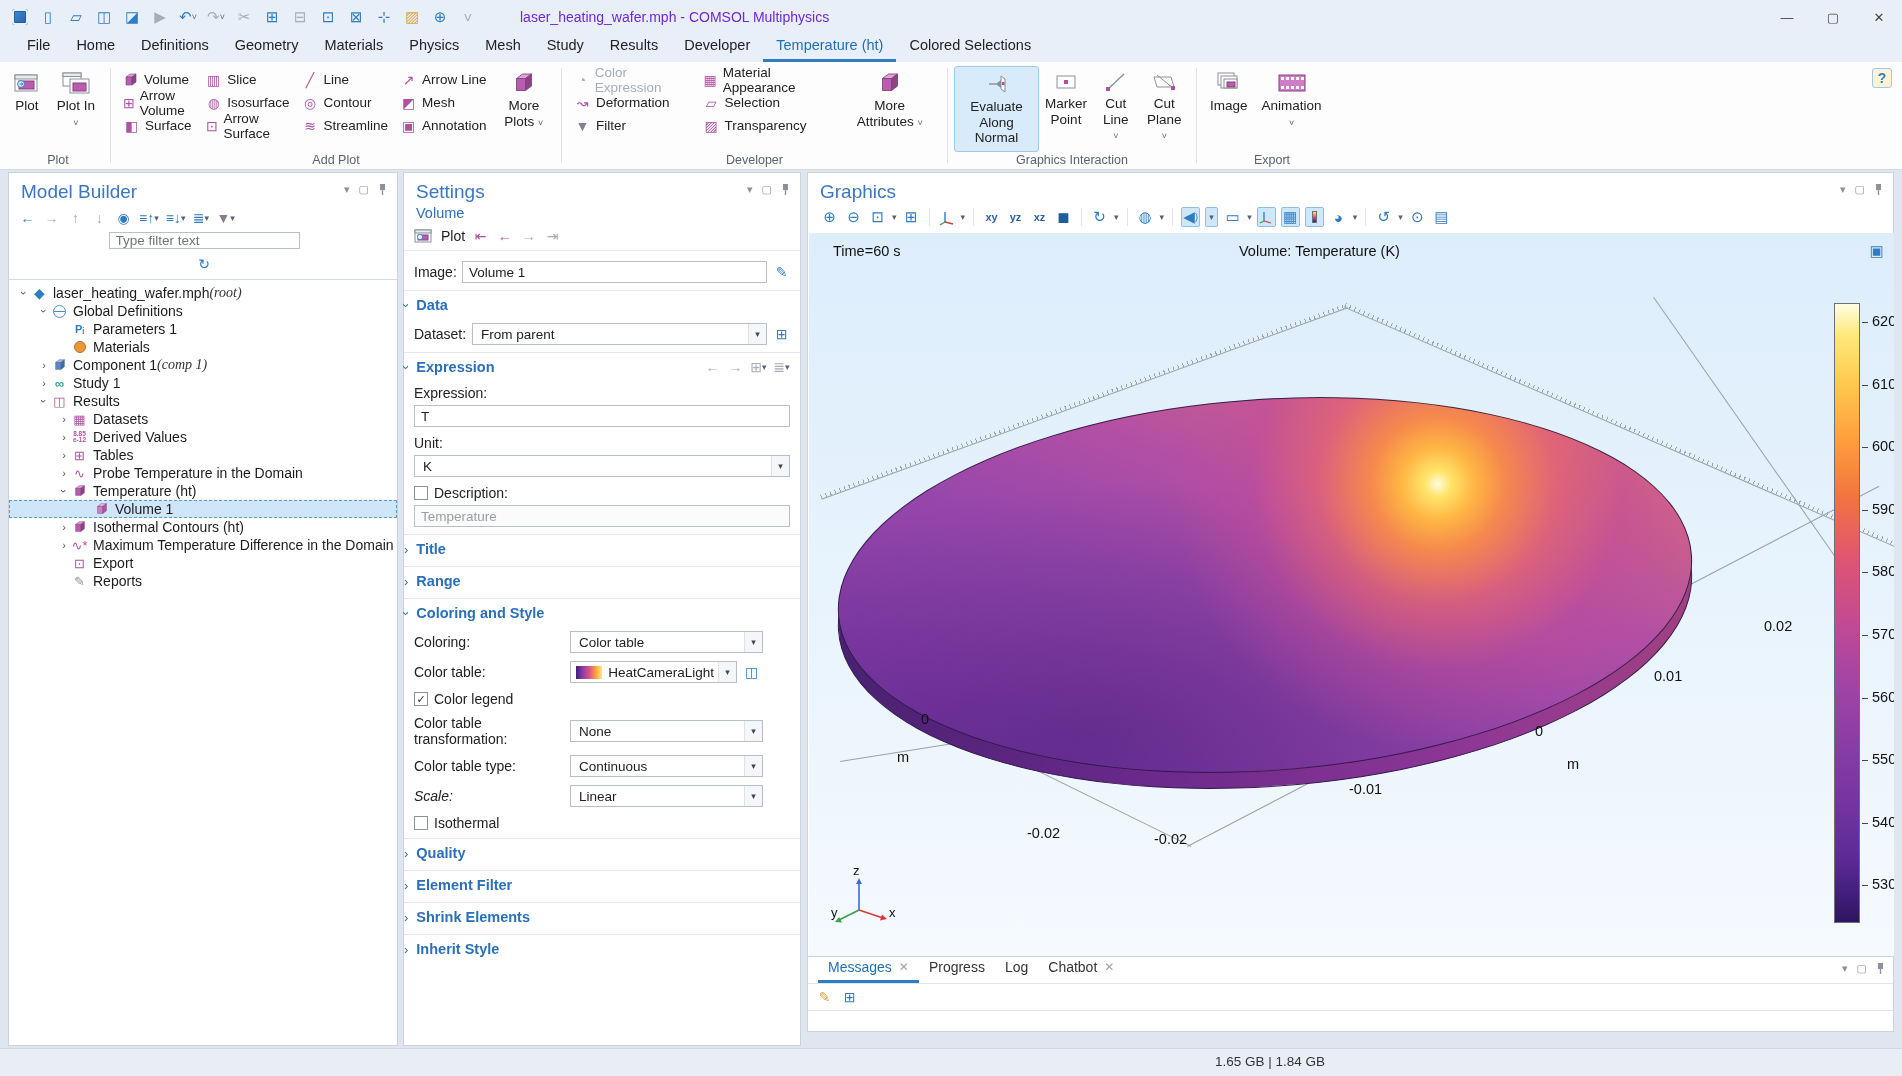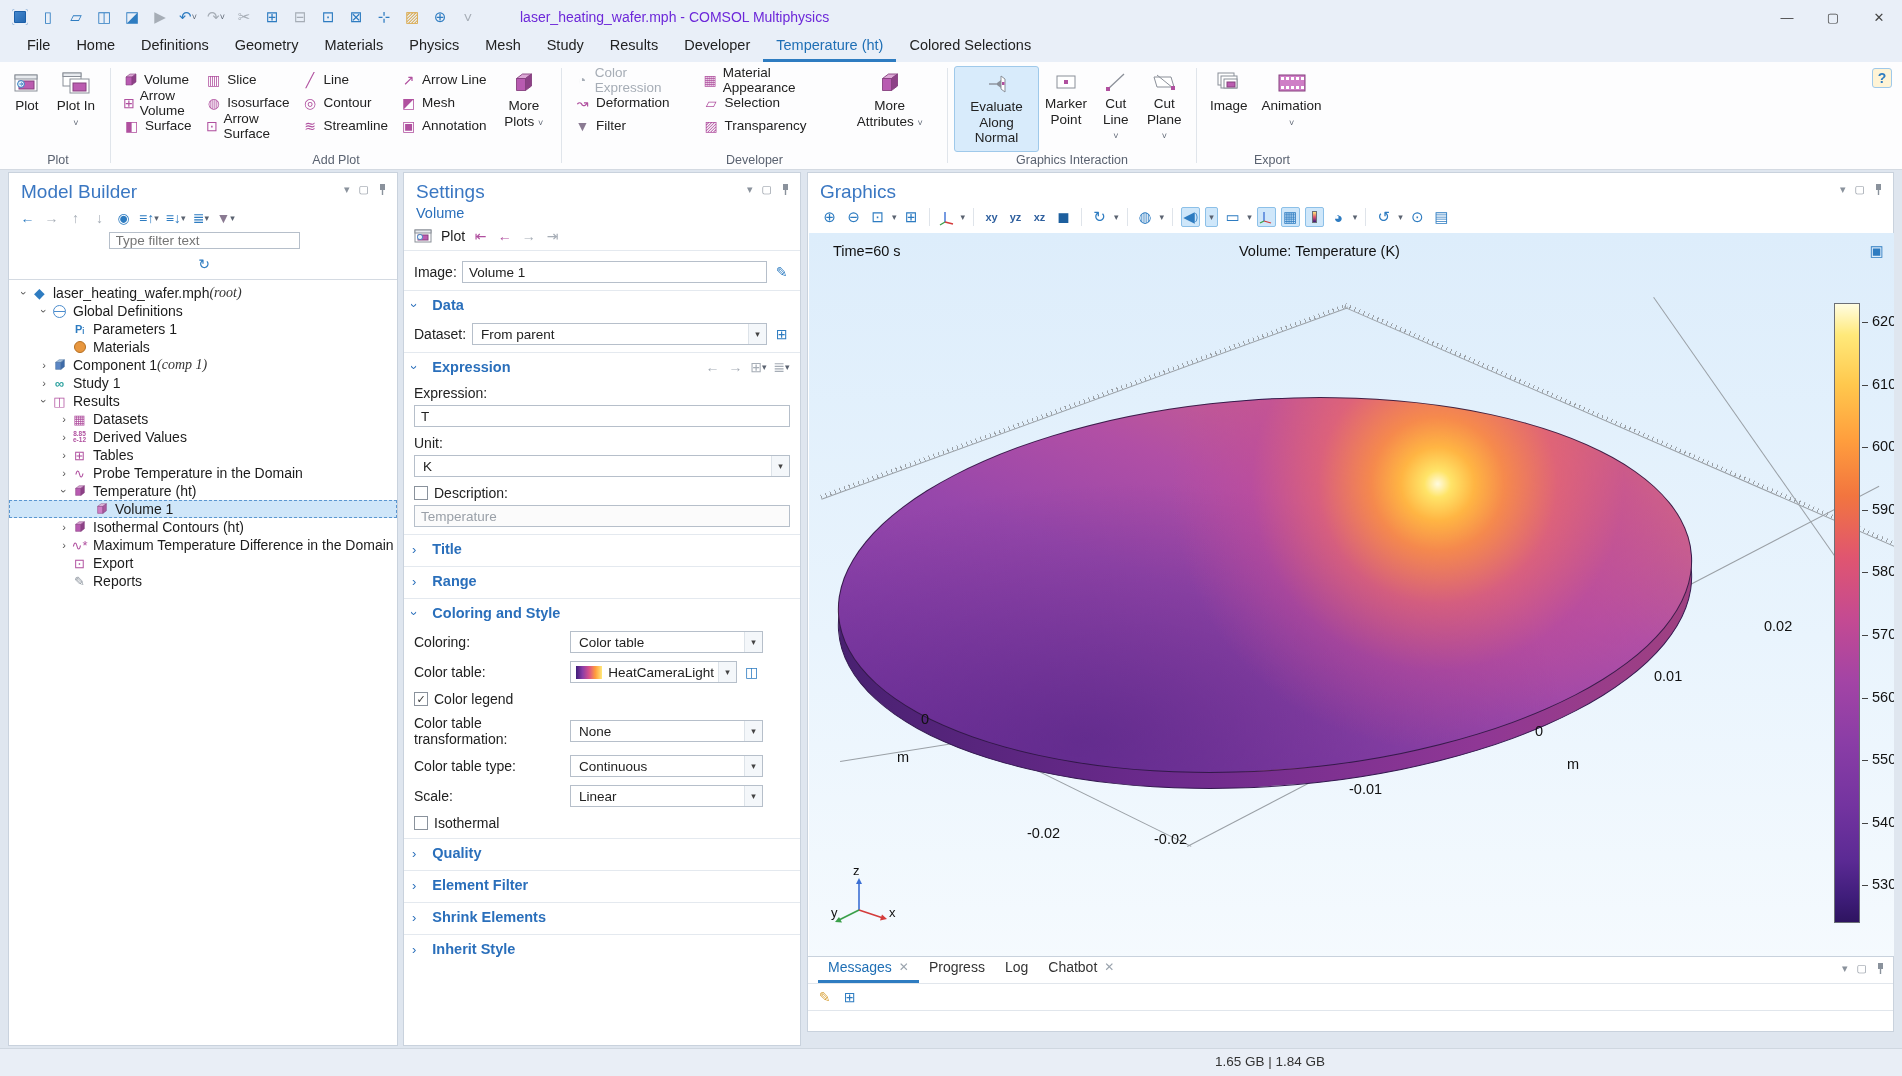--- a/index.html
+++ b/index.html
@@ -82,22 +82,22 @@
   
   .srow{display:flex;align-items:center;gap:6px;padding:4px 10px;}
   .scap{font-size:14px;color:#222;}
   .tin{height:22px;border:1px solid #b6bfca;font-size:13.5px;padding:0 6px;font-family:inherit;color:#222;background:#fff;}
   .tin:disabled{background:#fbfbfb;color:#9aa0a8;}
   .combo{position:relative;display:flex;align-items:center;height:22px;background:#fff;
          border:1px solid #b6bfca;font-size:13.5px;padding:0 22px 0 8px;color:#222;}
   .combo .arr{position:absolute;right:0;top:0;width:18px;height:20px;border-left:1px solid #dde3e9;
               background:#f4f7fa;display:flex;align-items:center;justify-content:center;
               font-size:9px;color:#444;}
-  .sec{display:flex;align-items:center;gap:16px;height:29px;border-top:1px solid #e4e9ef;
-       color:#2a6fbb;font-size:14.5px;font-weight:bold;padding-left:8px;margin-top:3px;position:relative;}
+  .sec{display:flex;align-items:center;gap:8px;height:29px;border-top:1px solid #e4e9ef;
+       color:#2a6fbb;font-size:14.5px;font-weight:bold;margin-top:3px;position:relative;}
   .sec .chv{font-size:13px;font-weight:normal;display:inline-block;}
   .chv.open{transform:rotate(90deg);}
   .cb{width:14px;height:14px;border:1px solid #8a929c;background:#fff;display:inline-flex;
       align-items:center;justify-content:center;font-size:11px;color:#333;}
   .swatch{width:34px;height:13px;margin-right:6px;
           background:linear-gradient(90deg,#3f1d7a,#8a3da6,#d9508a,#ff9e3d,#ffe97a);}
   .secicons{position:absolute;right:10px;display:flex;gap:6px;align-items:center;font-weight:normal;}
 
   
   .gtool{display:flex;align-items:center;gap:5px;padding:4px 10px 4px 12px;}
@@ -659,21 +659,21 @@
       </div>
     </div>
     <div class="srow">
       <span class="scap" style="width:150px;">Color table type:</span>
       <div class="combo" style="width:193px;">
         <span>Continuous</span>
           <span class="arr">▾</span>
       </div>
     </div>
     <div class="srow">
-      <span class="scap" style="width:150px;">Scale:</span>
+      <span class="scap" style="width:150px;font-style:italic;">Scale:</span>
       <div class="combo" style="width:193px;">
         <span>Linear</span>
           <span class="arr">▾</span>
       </div>
     </div>
     <div class="srow">
       <span class="cb"></span>
       <span class="scap">Isothermal</span>
     </div>
 

